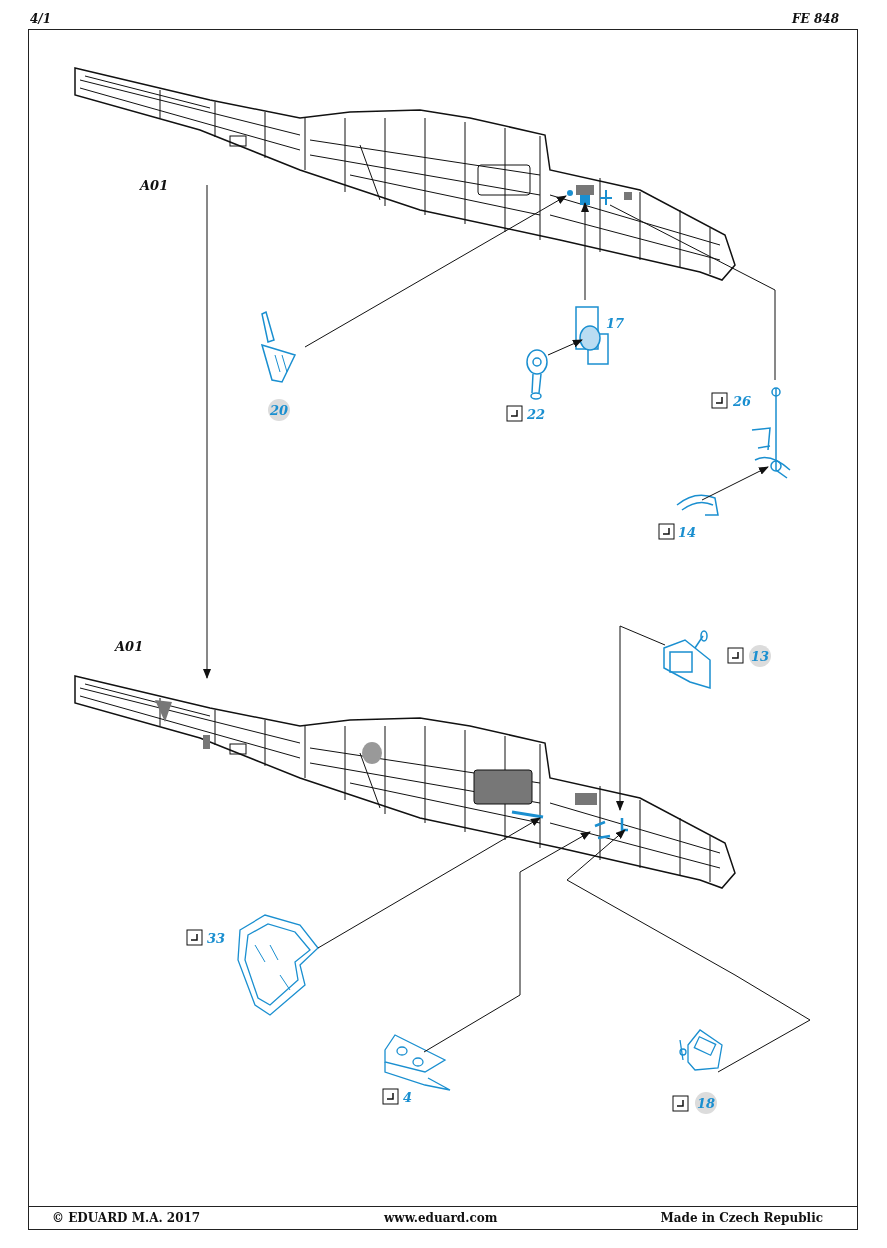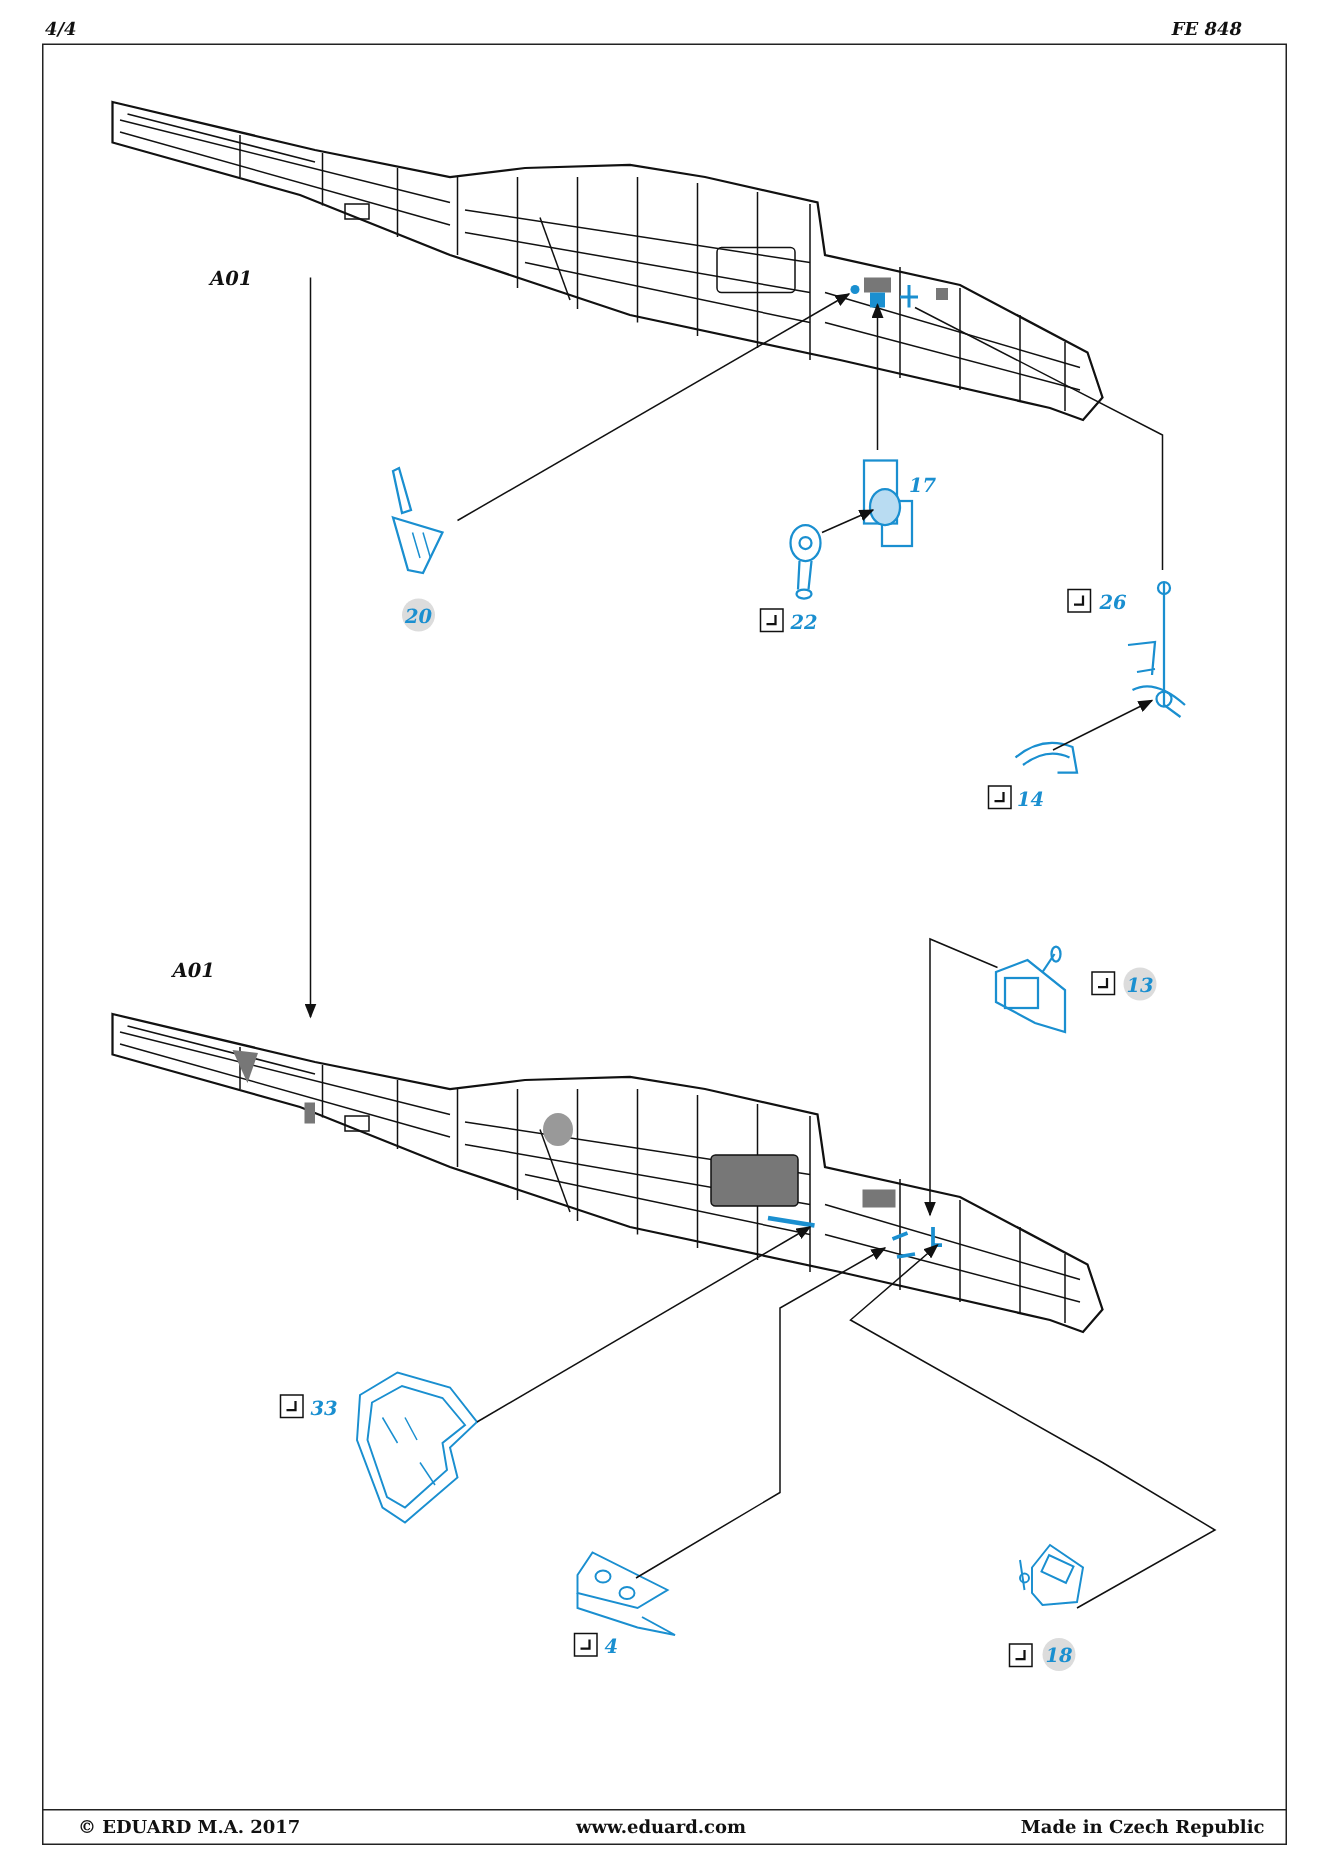--- a/index.html
+++ b/index.html
@@ -1,36 +1,36 @@
 <!DOCTYPE html>
 <html><head>
 <meta charset="utf-8">
 <style>
   html, body { margin:0; padding:0; background:#ffffff; }
   body { width:887px; height:1248px; position:relative; overflow:hidden;
          font-family:"DejaVu Serif", serif; }
   .hdr { position:absolute; top:12px; font-weight:bold; font-style:italic; font-size:12px; color:#111; }
   #page-num { left:30px; }
-  #doc-code { right:59px; }
+  #doc-code { right:48px; }
   .frame { position:absolute; left:28px; top:29px; width:830px; height:1201px;
            border:1px solid #222; box-sizing:border-box; }
   .footer-line { position:absolute; left:28px; top:1206px; width:830px; border-top:1px solid #222; }
   .ftxt { position:absolute; top:1211px; font-weight:bold; font-size:12px; color:#111; }
   #copyright { left:52px; }
   #website { left:384px; }
-  #made-in { right:44px; }
+  #made-in { right:64px; }
   svg.art { position:absolute; left:0; top:0; }
   .lbl { font-family:"DejaVu Serif", serif; font-weight:bold; font-style:italic; }
   .partnum { fill:#1a8fd0; font-size:13px; }
   .ref { fill:#111; font-size:13px; }
 </style>
 </head>
 <body>
 
-<div class="hdr" id="page-num">4/4</div>
+<div class="hdr" id="page-num">4/1</div>
 <div class="hdr" id="doc-code">FE 848</div>
 
 <div class="frame"></div>
 <div class="footer-line"></div>
 
 <svg class="art" width="887" height="1248" viewBox="0 0 887 1248">
   <defs>
     <marker id="arr" markerWidth="10" markerHeight="8" refX="9" refY="4" orient="auto">
       <path d="M0,0 L10,4 L0,8 Z" fill="#111"></path>
     </marker>

